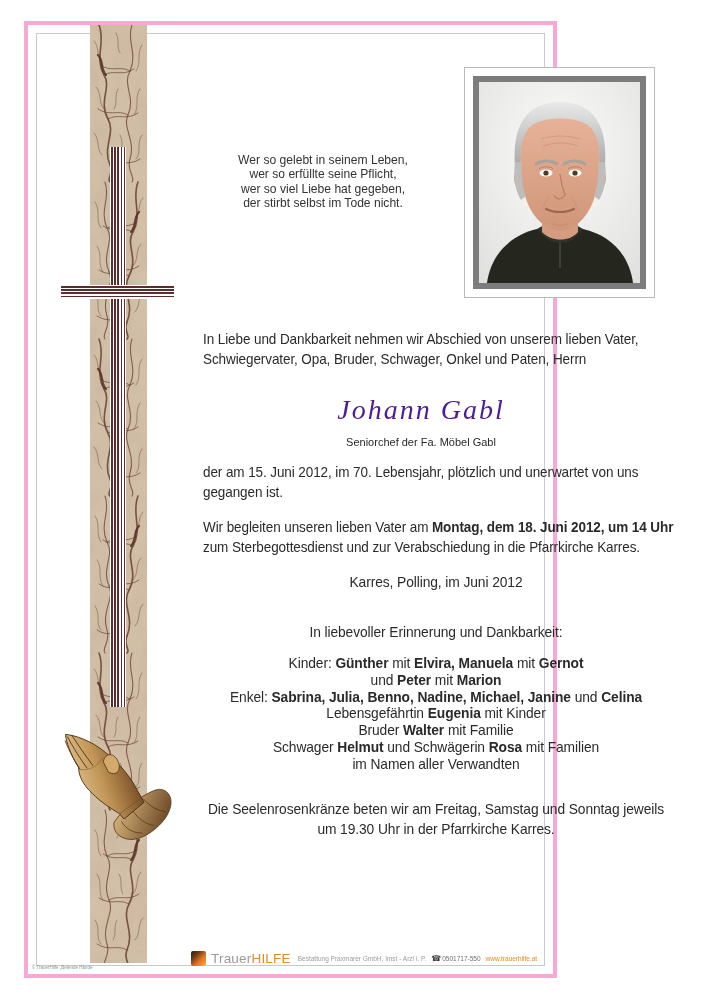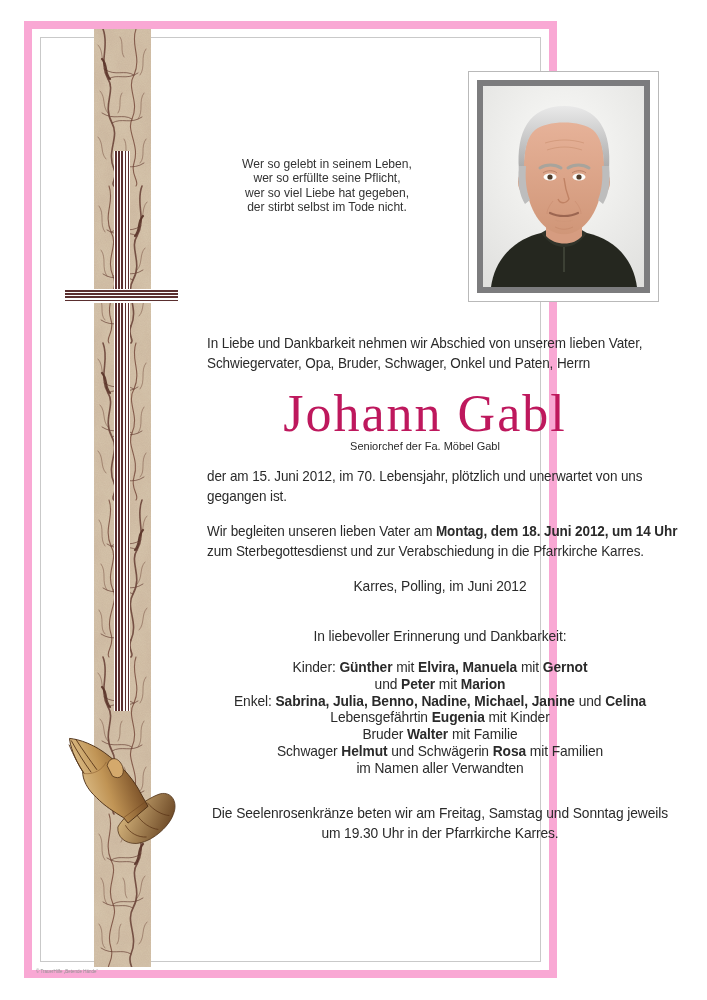--- a/index.html
+++ b/index.html
@@ -1,19 +1,19 @@
 <!DOCTYPE html>
 <html><head>
 <meta charset="utf-8">
 <style>
   html,body{margin:0;padding:0;background:#fff;}
   .canvas{position:relative;width:707px;height:1000px;background:#fff;overflow:hidden;
           font-family:"Liberation Sans",sans-serif;color:#2a2a2a;}
   .page{position:absolute;left:24px;top:21px;width:533px;height:957px;box-sizing:border-box;
-        border:8px solid #f9a8d4;background:#fff;}
+        border:4px solid #f9a8d4;background:#fff;}
   .inner-frame{position:absolute;left:8px;top:8px;right:8px;bottom:8px;border:1px solid #c9c9c9;z-index:0;}
   .band{position:absolute;left:62px;top:0;width:57px;height:938px;z-index:1;line-height:0;}
   .cross-v{position:absolute;left:82px;top:122px;width:14px;height:560px;z-index:2;
            background:repeating-linear-gradient(90deg,#5a2e2e 0 1.6px,#fdfdfd 1.6px 3.2px);
            border-left:1px solid #fff;border-right:1px solid #fff;}
   .cross-h{position:absolute;left:33px;top:260px;width:113px;height:14px;z-index:2;box-sizing:border-box;
            background:repeating-linear-gradient(180deg,#5a2e2e 0 1.6px,#fdfdfd 1.6px 3.2px);
            border-top:1px solid #fff;border-bottom:1px solid #fff;}
   .hands{position:absolute;left:18px;top:688px;width:142px;height:132px;z-index:3;line-height:0;}
   .photo{position:absolute;left:436px;top:42px;width:191px;height:231px;box-sizing:border-box;
@@ -29,22 +29,22 @@
   .death{left:175px;top:437px;}
   .funeral{left:175px;top:492px;}
   .centered{position:absolute;left:158px;width:500px;text-align:center;z-index:4;font-size:15px;
             transform:scaleX(.92);transform-origin:50% 0;white-space:nowrap;letter-spacing:-.1px;}
   .dateline{top:548px;}
   .remembrance{top:598px;}
   .family{top:630px;line-height:16.8px;font-size:15px;}
   .family b,.para b{font-weight:700;}
   .rosary{top:774px;line-height:19.5px;}
   .name-block{position:absolute;left:143px;top:362px;width:500px;text-align:center;z-index:4;}
-  .deceased-name{font-family:"Liberation Serif",serif;font-size:52px;line-height:46px;
-                 letter-spacing:2px;color:#be185d;}
+  .deceased-name{font-family:"Liberation Serif",serif;font-style:italic;font-size:28px;line-height:46px;
+                 letter-spacing:2px;color:#4c1d95;}
   .deceased-role{font-size:11px;margin-top:3px;color:#2a2a2a;}
 
   .footer{position:absolute;left:163px;top:925px;height:16px;display:flex;align-items:center;gap:5px;z-index:4;}
   .logo-box{width:15px;height:15px;border-radius:2px;flex:0 0 auto;
             background:linear-gradient(135deg,#2f1d10 0%,#6b3c16 30%,#e0711f 60%,#f9b13f 100%);}
   .brand{font-size:13.5px;letter-spacing:.2px;white-space:nowrap;}
   .brand-gray{color:#9a9a9a;}
   .brand-orange{color:#e78929;}
   .finfo{font-size:6.5px;color:#9b9b9b;white-space:nowrap;margin-left:2px;}
   .fphone{font-size:6.5px;color:#6e6e6e;white-space:nowrap;display:inline-flex;align-items:center;gap:1px;}
@@ -202,16 +202,26 @@
         <div><span>Bruder </span><b>Walter</b><span> mit Familie</span></div>
         <div><span>Schwager </span><b>Helmut</b><span> und Schwägerin </span><b>Rosa</b><span> mit Familien</span></div>
         <div><span>im Namen aller Verwandten</span></div>
       </div>
 
     <div class="centered rosary">
         <div>Die Seelenrosenkränze beten wir am Freitag, Samstag und Sonntag jeweils</div>
         <div>um 19.30 Uhr in der Pfarrkirche Karres.</div>
       </div>
 
+    <div class="footer">
+      <span class="logo-box"></span>
+      <span class="brand"><span class="brand-gray">Trauer</span><span class="brand-orange">HILFE</span></span>
+      <span class="finfo">Bestattung Praxmarer GmbH, Imst - Arzl i. P.</span>
+      <span class="fphone">
+          <span class="picon">☎</span>
+          <span>0501717-550</span>
+        </span>
+      <span class="fweb">www.trauerhilfe.at</span>
+    </div>
 
     <div class="copyright">© TrauerHilfe „Betende Hände“</div>
   </div>
 </div>
 
 </body></html>

